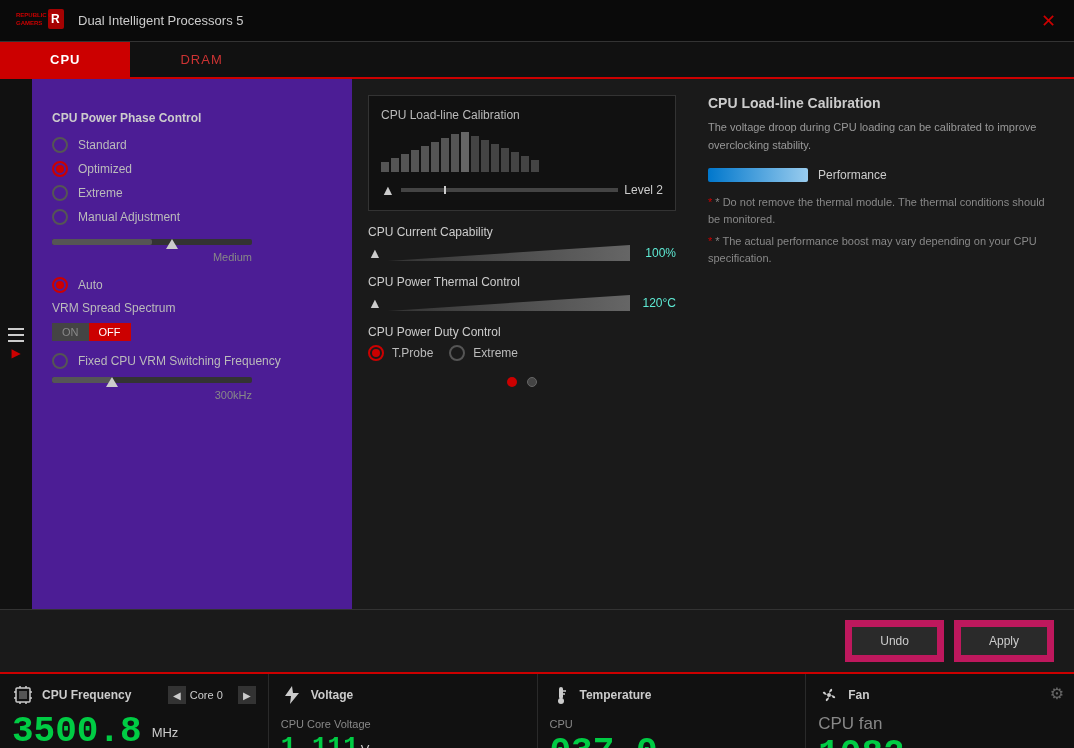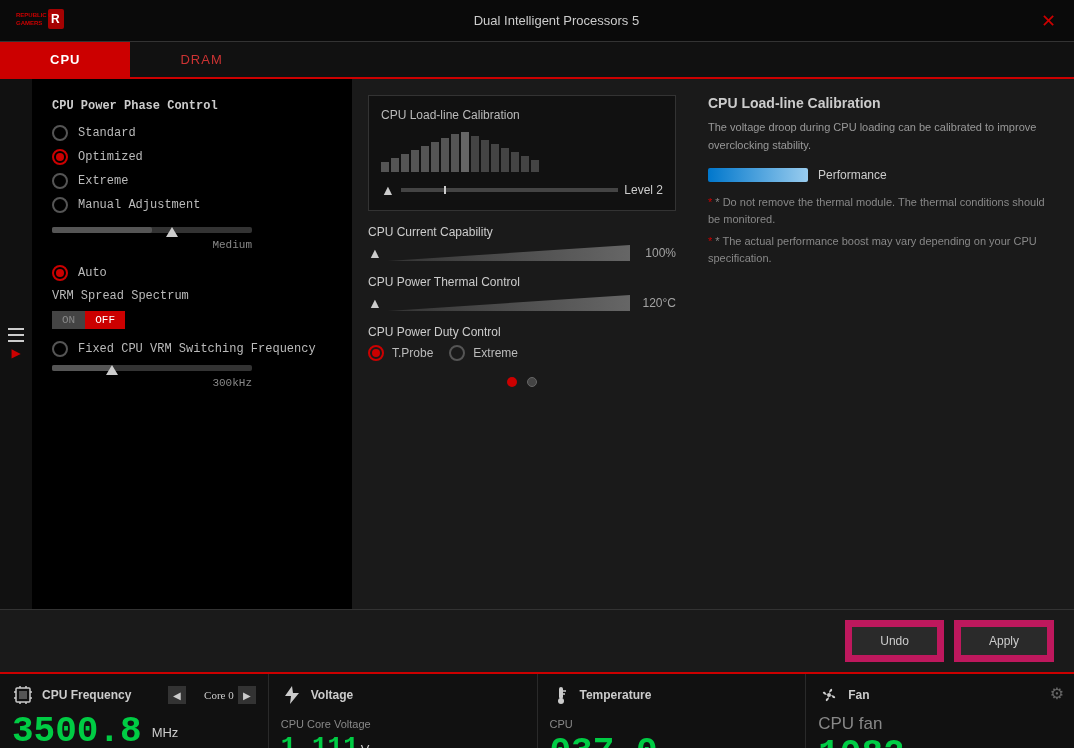--- a/index.html
+++ b/index.html
@@ -95,23 +95,22 @@
       background: #ccc;
     }
     .hamburger-arrow {
       color: #cc0000;
       font-size: 12px;
     }
 
     
     #left-panel {
       width: 320px;
-      padding: 20px 20px 10px 20px;
-      background: #000000;
-      font-family: Liberation Mono, monospace;
+      padding: 32px 20px 10px 20px;
+      background: #4c1d95;
     }
 
     .section-title {
       color: #ccc;
       font-size: 12px;
       margin-bottom: 12px;
       font-weight: bold;
     }
 
     .radio-group {
@@ -275,21 +274,21 @@
       display: flex;
       align-items: center;
       gap: 6px;
     }
     .cap-arrow {
       color: #ccc;
       font-size: 14px;
     }
     .cap-value {
       font-size: 12px;
-      color: #a3a3a3;
+      color: #5eead4;
       min-width: 40px;
       text-align: right;
     }
 
     .duty-control {
       display: flex;
       align-items: center;
       gap: 16px;
     }
     .duty-option {
@@ -433,22 +432,21 @@
       font-size: 10px;
       cursor: pointer;
       display: flex;
       align-items: center;
       justify-content: center;
     }
     .core-label {
       font-size: 11px;
       color: #ccc;
       min-width: 44px;
-      text-align: right;
-      font-family: Liberation Serif, serif;
+      text-align: left;
     }
 
     .big-value {
       font-size: 36px;
       font-weight: bold;
       color: #00cc44;
       font-family: 'Courier New', monospace;
       line-height: 1;
     }
     .big-unit {
@@ -502,21 +500,21 @@
     <div class="rog-logo">
       <svg viewBox="0 0 56 28" fill="none">
         <rect x="0" y="0" width="56" height="28" fill="#0a0a0a"></rect>
         <text x="4" y="10" font-size="6" fill="#cc0000" font-family="Arial" font-weight="bold">REPUBLIC OF</text>
         <text x="4" y="18" font-size="6" fill="#cc0000" font-family="Arial" font-weight="bold">GAMERS</text>
         <rect x="36" y="2" width="16" height="20" rx="2" fill="#cc0000" opacity="0.8"></rect>
         <text x="39" y="16" font-size="12" fill="white" font-family="Arial" font-weight="bold">R</text>
       </svg>
     </div>
   </div>
-  <span id="app-title" style="color:#ccc;font-size:13px;flex:1;margin-left:10px;text-align:center;">Dual Intelligent Processors 5</span>
+  <span id="app-title" style="color:#ccc;font-size:13px;flex:1;margin-left:10px;">Dual Intelligent Processors 5</span>
   <span id="close-btn">✕</span>
 </div>
 
 <div id="tabs">
   <div class="tab active">CPU</div>
   <div class="tab inactive">DRAM</div>
 </div>
 
 <div id="main">
 

